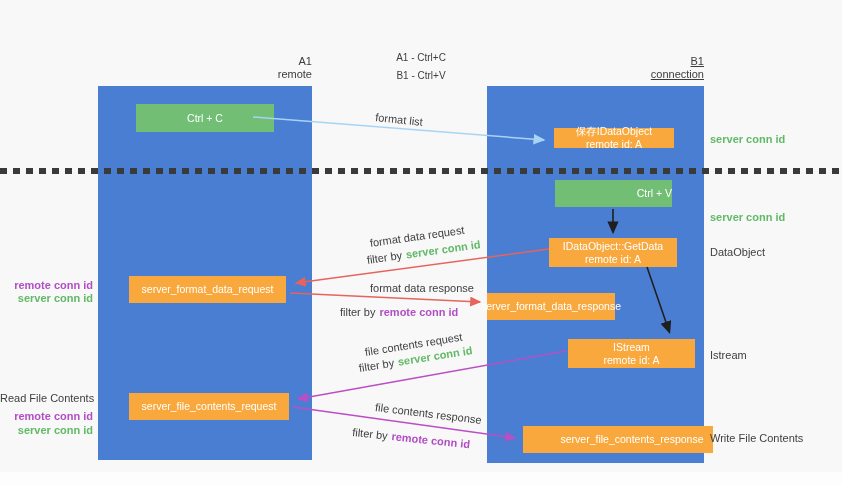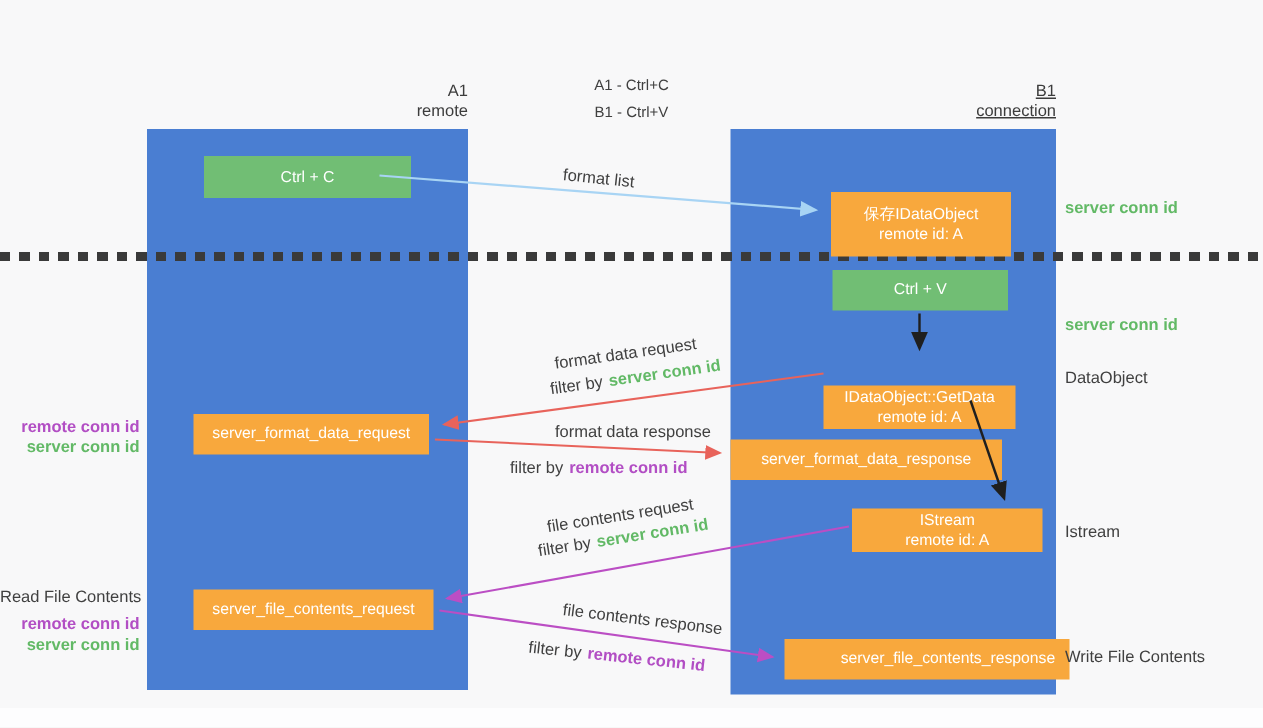--- a/index.html
+++ b/index.html
@@ -91,39 +91,39 @@
 
   <div class="lane" style="left:98px;top:86px;width:214px;height:374px;"></div>
   <div class="lane" style="left:487px;top:86px;width:217px;height:377px;"></div>
 
   <div class="dotted"></div>
 
   <div class="node green" style="left:136px;top:104px;width:138px;height:28px;">
     <span>Ctrl + C</span>
   </div>
 
-  <div class="node orange" style="left:554px;top:128px;width:120px;height:43px;">
+  <div class="node orange" style="left:554px;top:128px;width:120px;height:20px;">
     <span>保存IDataObject</span>
     <span>remote id: A</span>
   </div>
 
-  <div class="node green" style="left:555px;top:180px;width:117px;height:27px;">
+  <div class="node green" style="left:555px;top:180px;width:117px;height:27px;align-items:flex-end;">
     <span>Ctrl + V</span>
   </div>
 
-  <div class="node orange" style="left:549px;top:238px;width:128px;height:29px;margin-top:19px;">
+  <div class="node orange" style="left:549px;top:238px;width:128px;height:29px;">
     <span>IDataObject::GetData</span>
     <span>remote id: A</span>
   </div>
 
   <div class="node orange" style="left:129px;top:276px;width:157px;height:27px;text-align:right;">
     <span>server_format_data_request</span>
   </div>
 
-  <div class="node orange" style="left:487px;top:293px;width:181px;height:27px;">
+  <div class="node orange" style="left:487px;top:293px;width:128px;height:27px;">
     <span>server_format_data_response</span>
   </div>
 
   <div class="node orange" style="left:568px;top:339px;width:127px;height:29px;">
     <span>IStream</span>
     <span>remote id: A</span>
   </div>
 
   <div class="node orange" style="left:129px;top:393px;width:160px;height:27px;">
     <span>server_file_contents_request</span>

